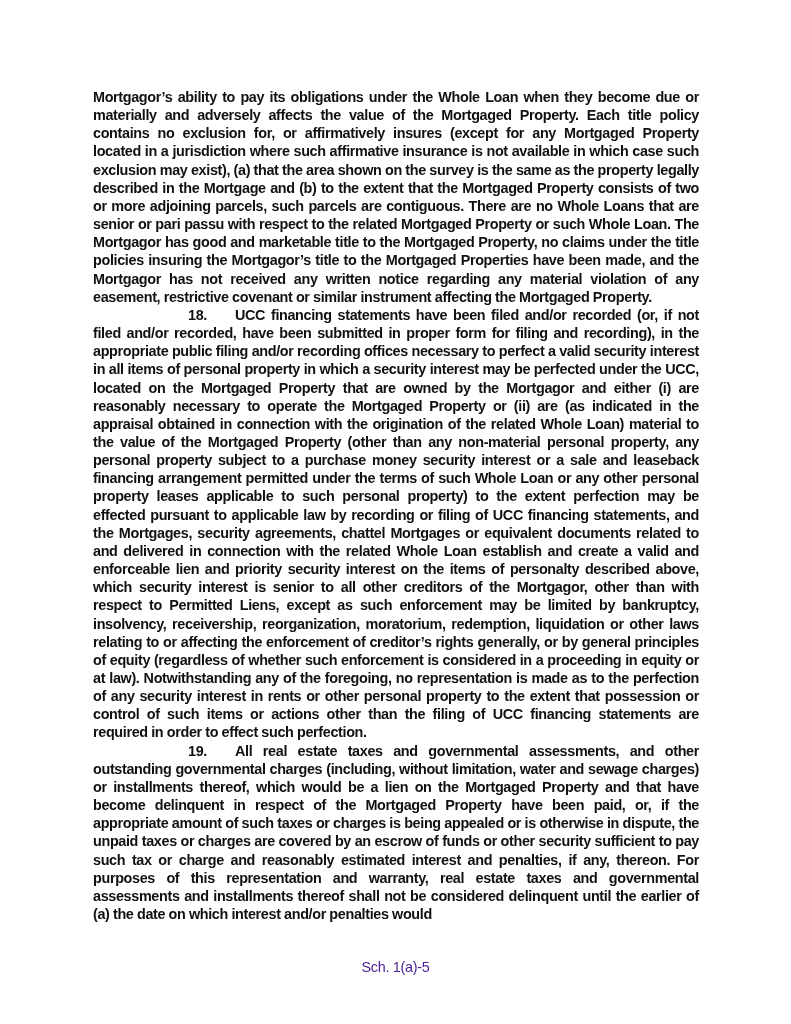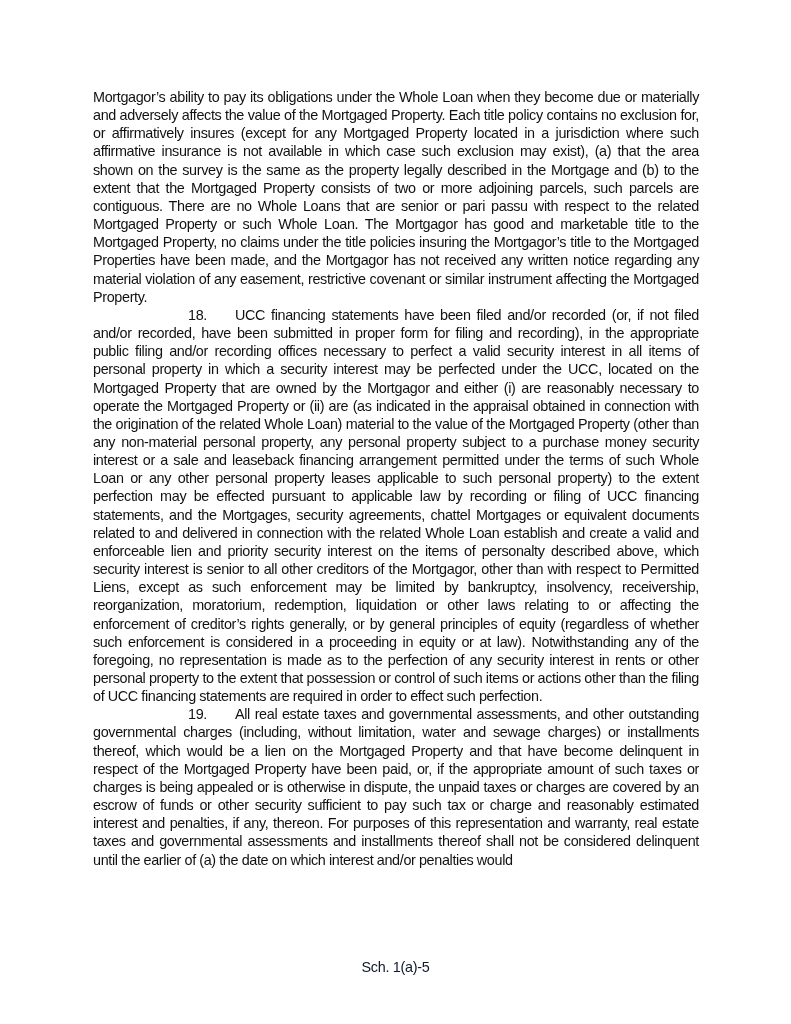--- a/index.html
+++ b/index.html
@@ -21,37 +21,38 @@
       top: 88px;
       width: 606px;
     }
     .para {
       margin: 0;
       font-size: 14.4px;
       line-height: 18.15px;
       text-align: justify;
       letter-spacing: -0.35px;
       word-spacing: -0.2px;
+      font-weight: bold;
     }
     .para + .para {
     }
     .para .num {
       display: inline-block;
       padding-left: 95px;
       width: 47px;
     }
     .footer {
       position: absolute;
       left: 0;
       width: 791px;
       top: 959px;
       text-align: center;
       font-size: 14.4px;
       letter-spacing: -0.3px;
-      color: #0f172a;
+      color: #4c1d95;
     }
   </style>
 </head>
 <body>
 
 <div class="page">
   <p class="para">
     <span>Mortgagor’s ability to pay its obligations under the Whole Loan when they become due or materially and adversely affects the value of the Mortgaged Property.  Each title policy contains no exclusion for, or affirmatively insures (except for any Mortgaged Property located in a jurisdiction where such affirmative insurance is not available in which case such exclusion may exist), (a) that the area shown on the survey is the same as the property legally described in the Mortgage and (b) to the extent that the Mortgaged Property consists of two or more adjoining parcels, such parcels are contiguous.  There are no Whole Loans that are senior or pari passu with respect to the related Mortgaged Property or such Whole Loan.  The Mortgagor has good and marketable title to the Mortgaged Property, no claims under the title policies insuring the Mortgagor’s title to the Mortgaged Properties have been made, and the Mortgagor has not received any written notice regarding any material violation of any easement, restrictive covenant or similar instrument affecting the Mortgaged Property.</span>
   </p>
   <p class="para">

